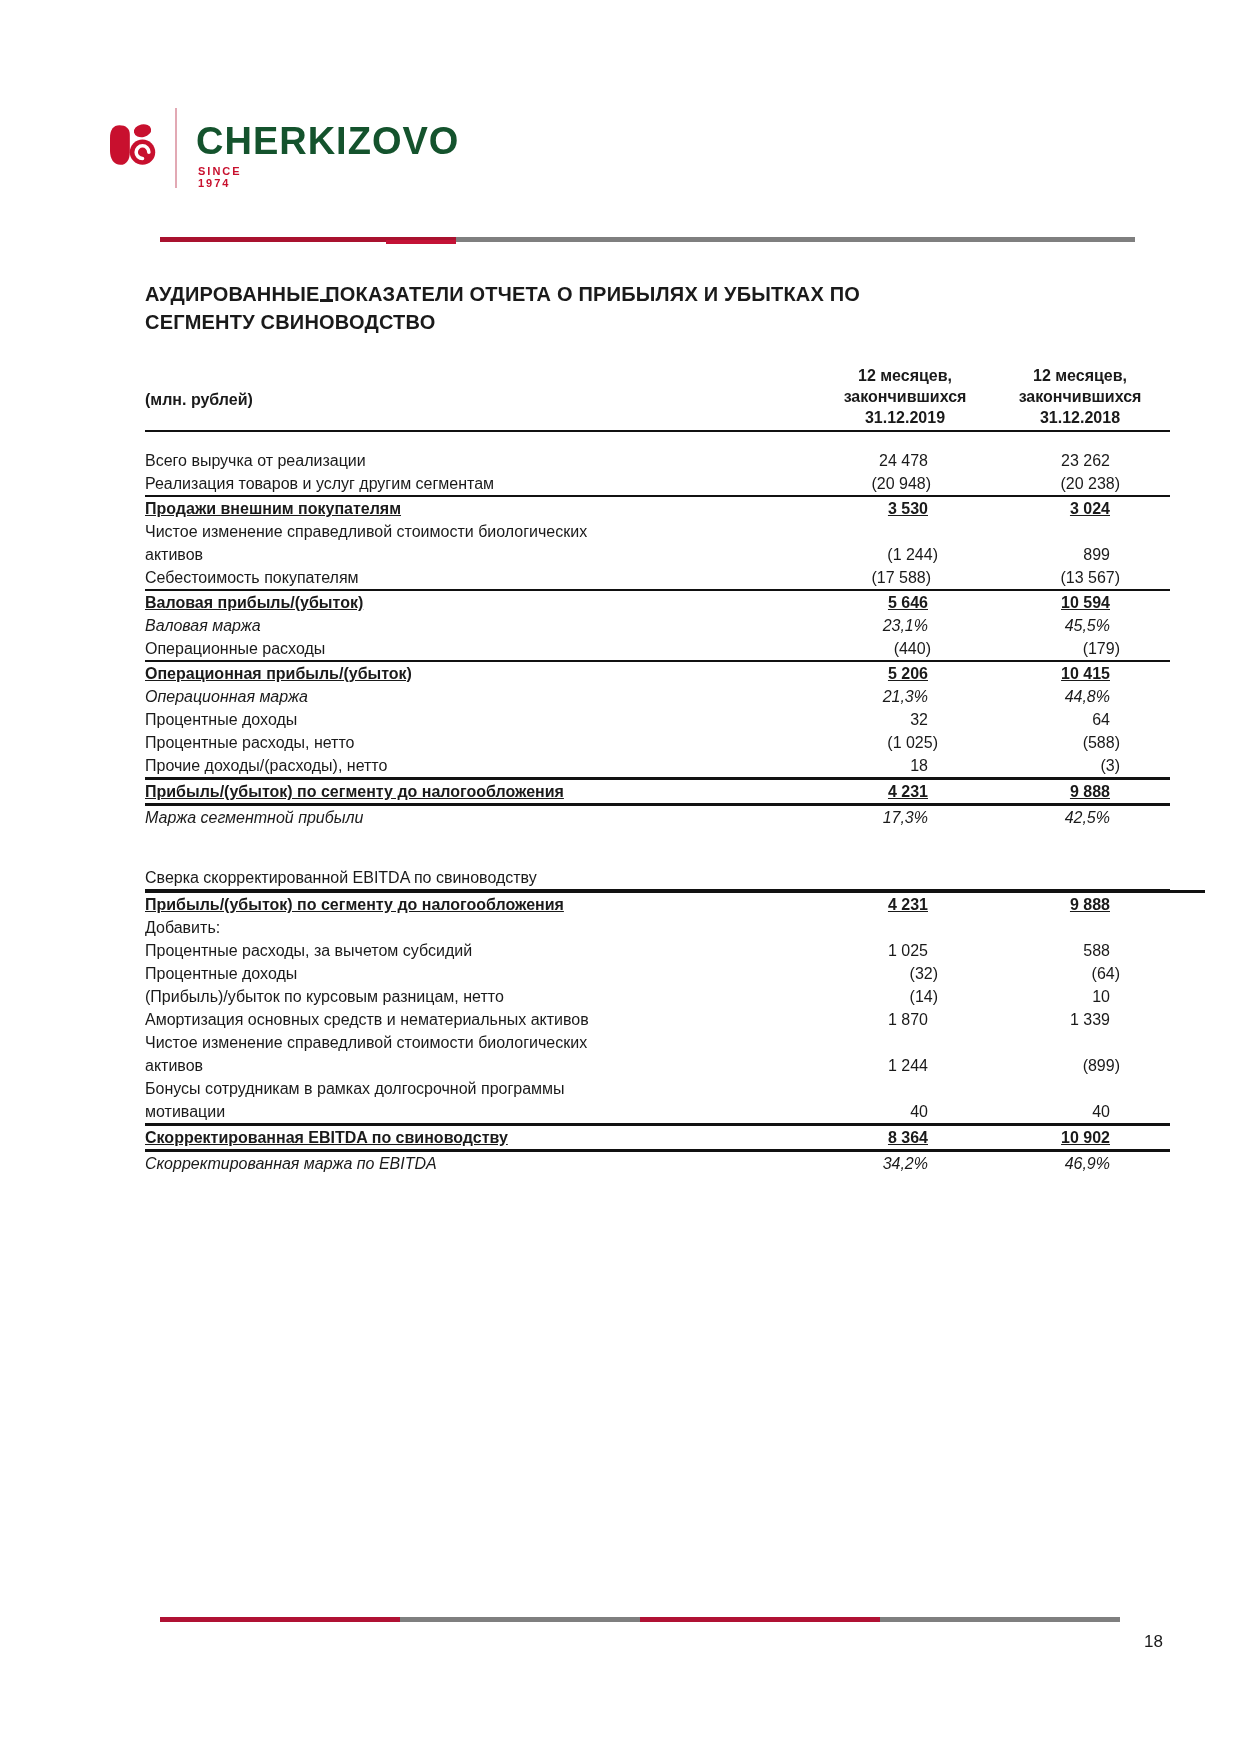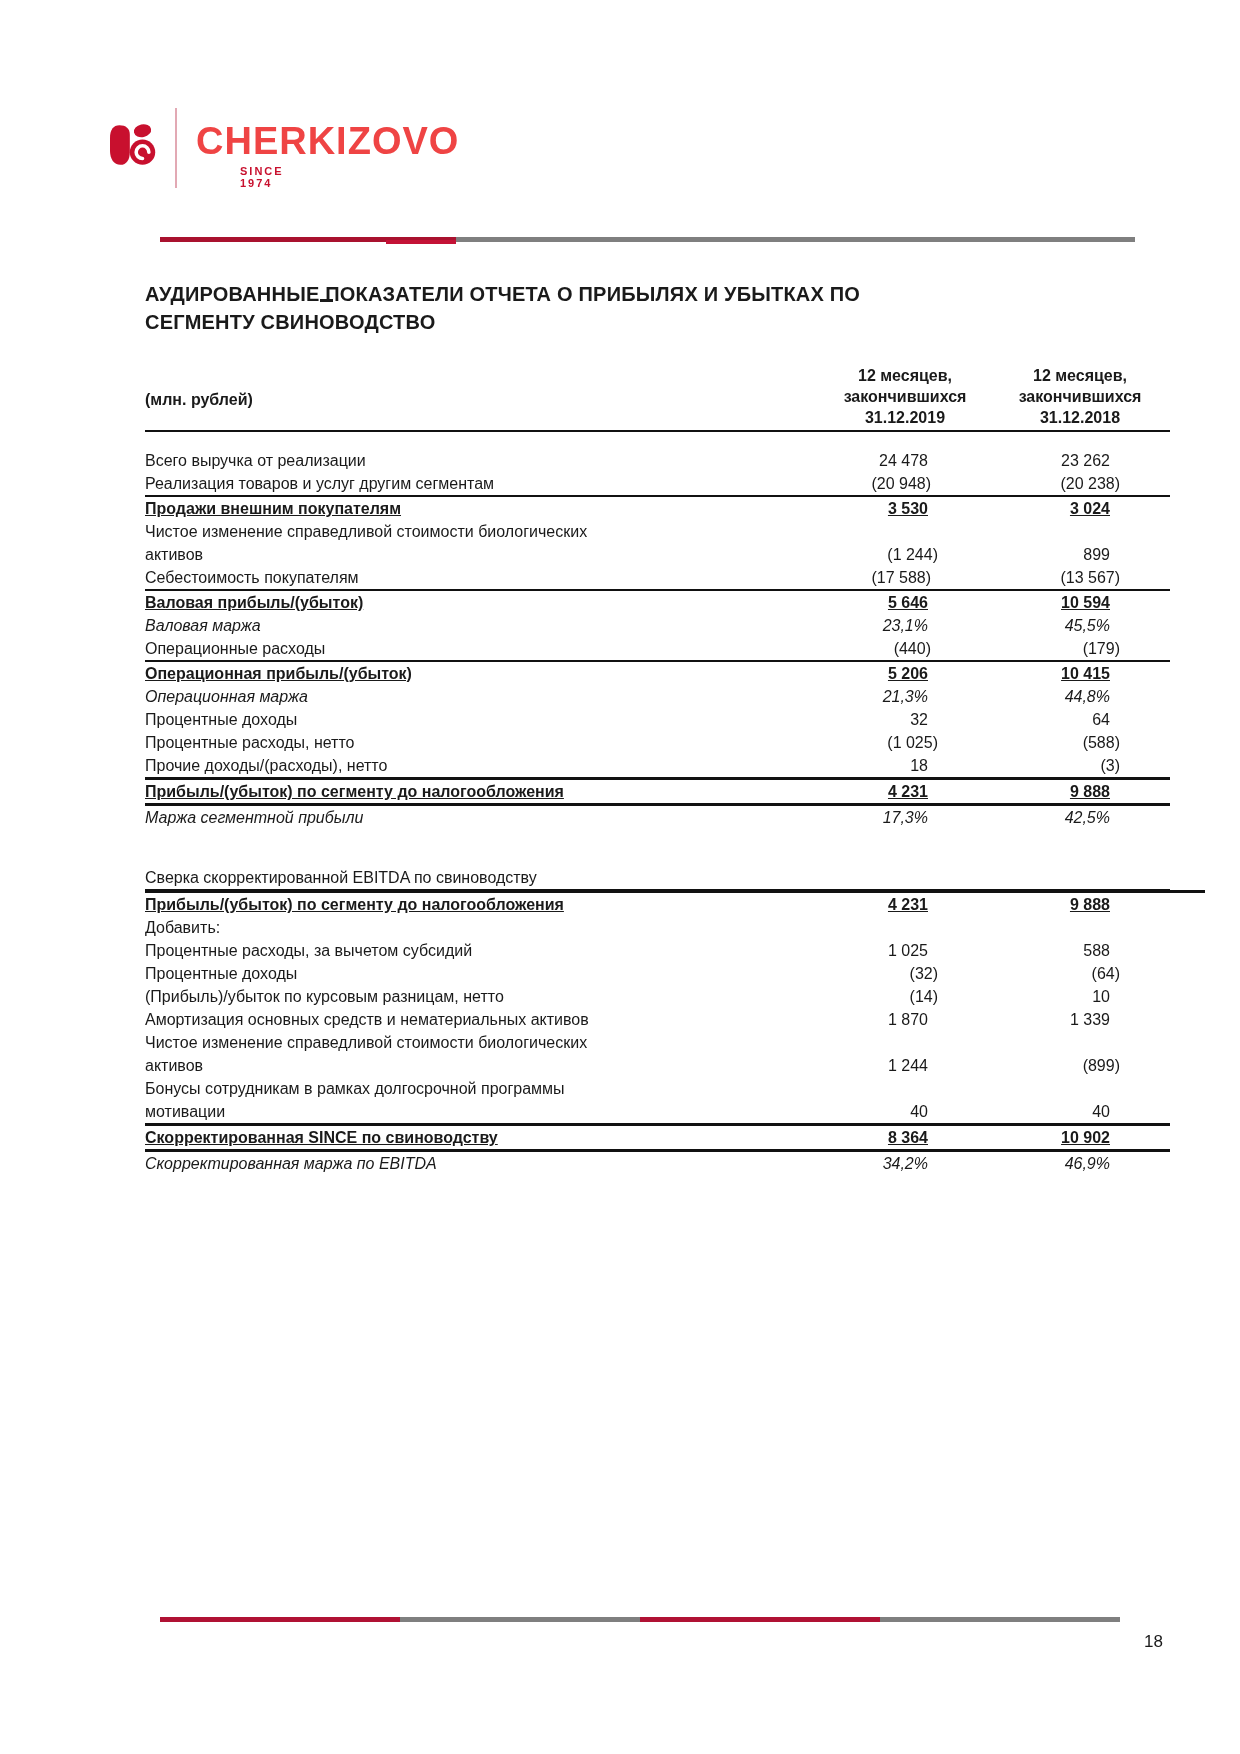--- a/index.html
+++ b/index.html
@@ -4,23 +4,23 @@
 <style>
   html,body{margin:0;padding:0;background:#ffffff;}
   .page{position:relative;width:1240px;height:1754px;background:#ffffff;overflow:hidden;
         font-family:"Liberation Sans", sans-serif;color:#1a1a1a;}
 
   
   .logo{position:absolute;left:108px;top:108px;height:80px;}
   .logo-icon{position:absolute;left:0;top:14px;width:50px;height:46px;}
   .logo-sep{position:absolute;left:67px;top:0;width:2px;height:80px;background:#e2a9b4;}
   .logo-word{position:absolute;left:88px;top:14px;font-size:38px;font-weight:bold;
-             letter-spacing:1px;color:#ef4444;line-height:38px;}
+             letter-spacing:1px;color:#14532d;line-height:38px;}
   .logo-tag{position:absolute;left:90px;top:57px;font-size:11px;font-weight:bold;
-            letter-spacing:2px;color:#C8102E;margin-left:42px;}
+            letter-spacing:2px;color:#C8102E;}
 
   
   .topbar{position:absolute;left:160px;top:237px;width:975px;height:8px;}
   .topbar .g{position:absolute;left:256px;top:0;width:719px;height:4.5px;background:#7f7f7f;}
   .topbar .r1{position:absolute;left:0;top:0;width:296px;height:5px;background:#A9122F;}
   .topbar .r2{position:absolute;left:226px;top:2.5px;width:70px;height:4.5px;background:#C41236;}
 
   
   .title{position:absolute;left:145px;top:280px;font-size:20px;font-weight:bold;
          line-height:28px;letter-spacing:0.2px;}
@@ -219,21 +219,21 @@
       <div class="val c1 np">1 244</div>
       <div class="val c2">(899)</div>
     </div>
     <div class="grid3 row bb3">
       <div class="lbl">Бонусы сотрудникам в рамках долгосрочной программы
 мотивации</div>
       <div class="val c1 np">40</div>
       <div class="val c2 np">40</div>
     </div>
     <div class="grid3 row bold bb3">
-      <div class="lbl">Скорректированная SINCE по свиноводству</div>
+      <div class="lbl">Скорректированная EBITDA по свиноводству</div>
       <div class="val c1 np">8 364</div>
       <div class="val c2 np">10 902</div>
     </div>
     <div class="grid3 row ital">
       <div class="lbl">Скорректированная маржа по EBITDA</div>
       <div class="val c1 np">34,2%</div>
       <div class="val c2 np">46,9%</div>
     </div>
 
   </div>

